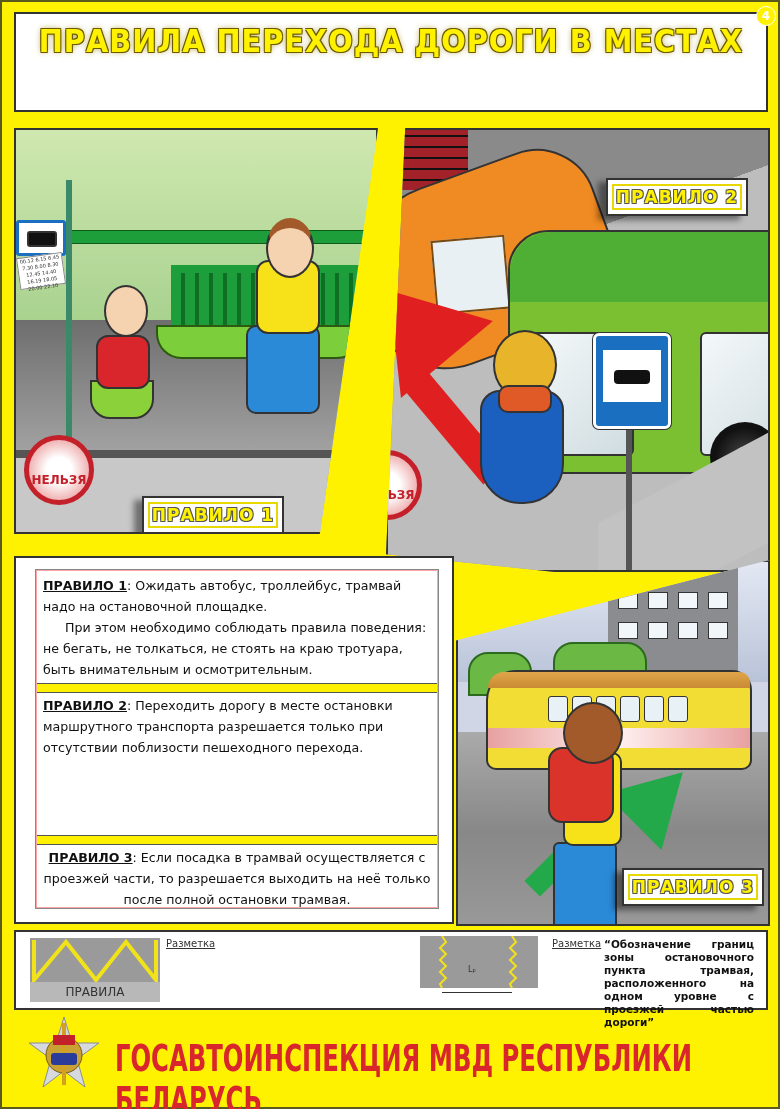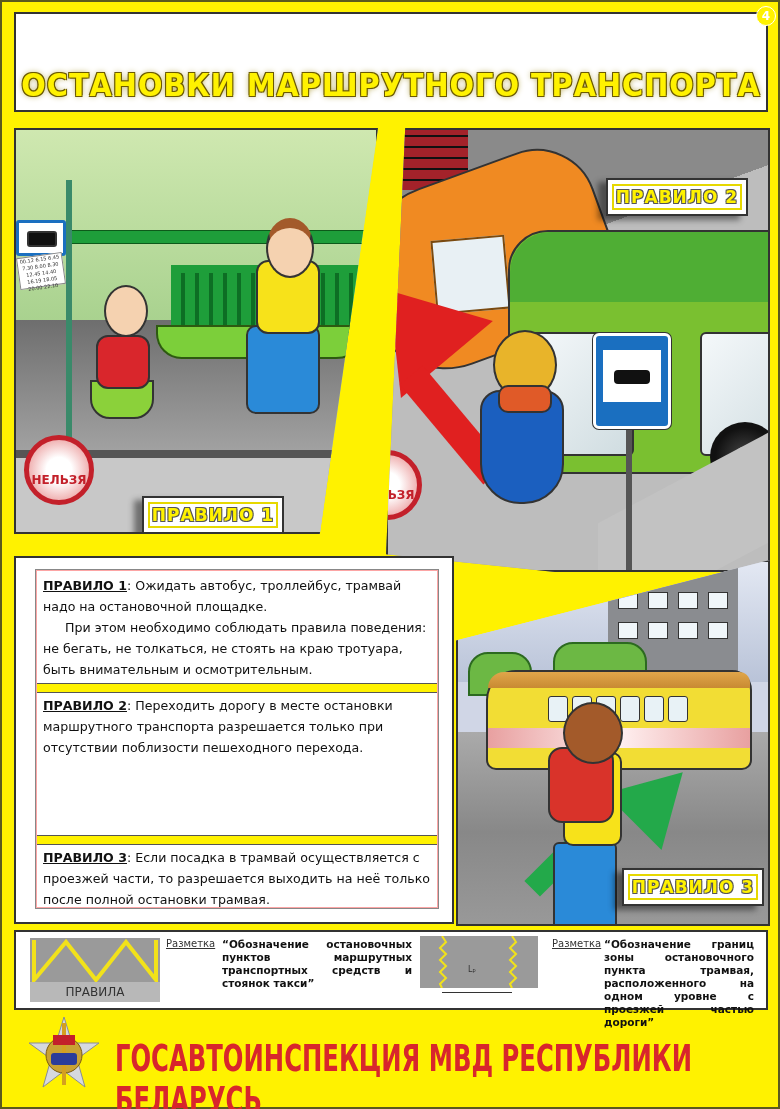--- a/index.html
+++ b/index.html
@@ -126,21 +126,21 @@
                  font-family:"DejaVu Sans Condensed","DejaVu Sans", sans-serif; font-weight:bold; font-size:27px; letter-spacing:0px;
                  transform:scaleY(1.35); transform-origin:left top; }
   .emblem { position:absolute; left:25px; top:1015px; width:78px; height:78px; }
 </style>
 </head>
 <body>
 
 <div class="outer"></div>
 
 <div class="title-box">
-  <div class="title-line l2">ОСТАНОВКИ МАРШРУТНОГО ТРАНСПОРТА</div>
+  <div class="title-line l1">ПРАВИЛА ПЕРЕХОДА ДОРОГИ В МЕСТАХ</div>
   <div class="page-num">4</div>
 </div>
 
 <div class="panel1">
   <div class="p1-wall"></div>
   <div class="p1-ground"></div>
   <div class="p1-curb"></div>
   <div class="p1-walk"></div>
   <div class="p1-roof"></div>
   <div class="p1-pole"></div>
@@ -232,35 +232,34 @@
   <div class="rules-inner">
     <div class="rule-block" style="top:4px;">
       <span class="head">ПРАВИЛО 1</span><span>: Ожидать автобус, троллейбус, трамвай надо на остановочной площадке.</span>
       <span class="indent">При этом необходимо соблюдать правила поведения: не бегать, не толкаться, не стоять на краю тротуара, быть внимательным и осмотрительным.</span>
     </div>
     <div class="sep" style="top:112px;"></div>
     <div class="rule-block" style="top:124px;">
       <span class="head">ПРАВИЛО 2</span><span>: Переходить дорогу в месте остановки маршрутного транспорта разрешается только при отсутствии поблизости пешеходного перехода.</span>
     </div>
     <div class="sep" style="top:264px;"></div>
-    <div class="rule-block" style="top:276px;">
+    <div class="rule-block" style="top:276px;text-align:center;">
       <span class="head">ПРАВИЛО 3</span><span>: Если посадка в трамвай осуществляется с проезжей части, то разрешается выходить на неё только после полной остановки трамвая.</span>
     </div>
   </div>
 </div>
 
 <div class="marks">
   <div class="mark1-img">
     <svg width="130" height="44" viewBox="0 0 130 44">
       <polyline points="4,2 4,42 36,4 66,42 96,4 126,42 126,2" fill="none" stroke="#f2e21a" stroke-width="4"></polyline>
     </svg>
     <div class="mark1-walk">ПРАВИЛА</div>
   </div>
   <span class="mark-label" style="left:150px;top:6px;">Разметка</span>
-  <div class="mark-text" style="left:206px;top:6px;width:190px;">“Обозначение остановочных пунктов маршрутных транспортных средств и стоянок такси”</div>
 
   <div class="mark2-img">
     <svg width="118" height="52" viewBox="0 0 118 52">
       <polyline points="22,0 26,6 20,12 26,18 20,24 26,30 20,36 26,42 20,48 22,52" fill="none" stroke="#f2e21a" stroke-width="2"></polyline>
       <polyline points="92,0 96,6 90,12 96,18 90,24 96,30 90,36 96,42 90,48 92,52" fill="none" stroke="#f2e21a" stroke-width="2"></polyline>
     </svg>
   </div>
   <div class="mark2-dim" style="left:426px;width:70px;"></div>
   <span class="mark-label" style="left:452px;top:33px;text-decoration:none;font-size:8px;">Lₚ</span>
   <span class="mark-label" style="left:536px;top:6px;">Разметка</span>

